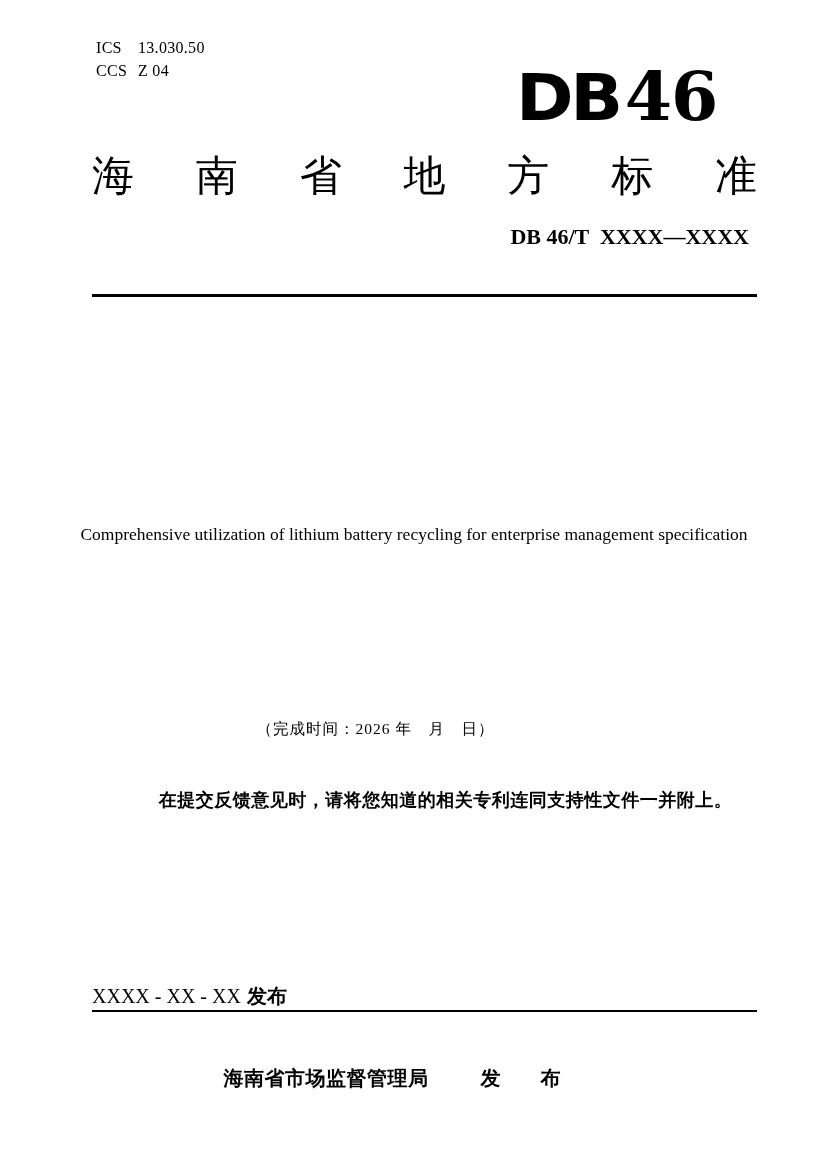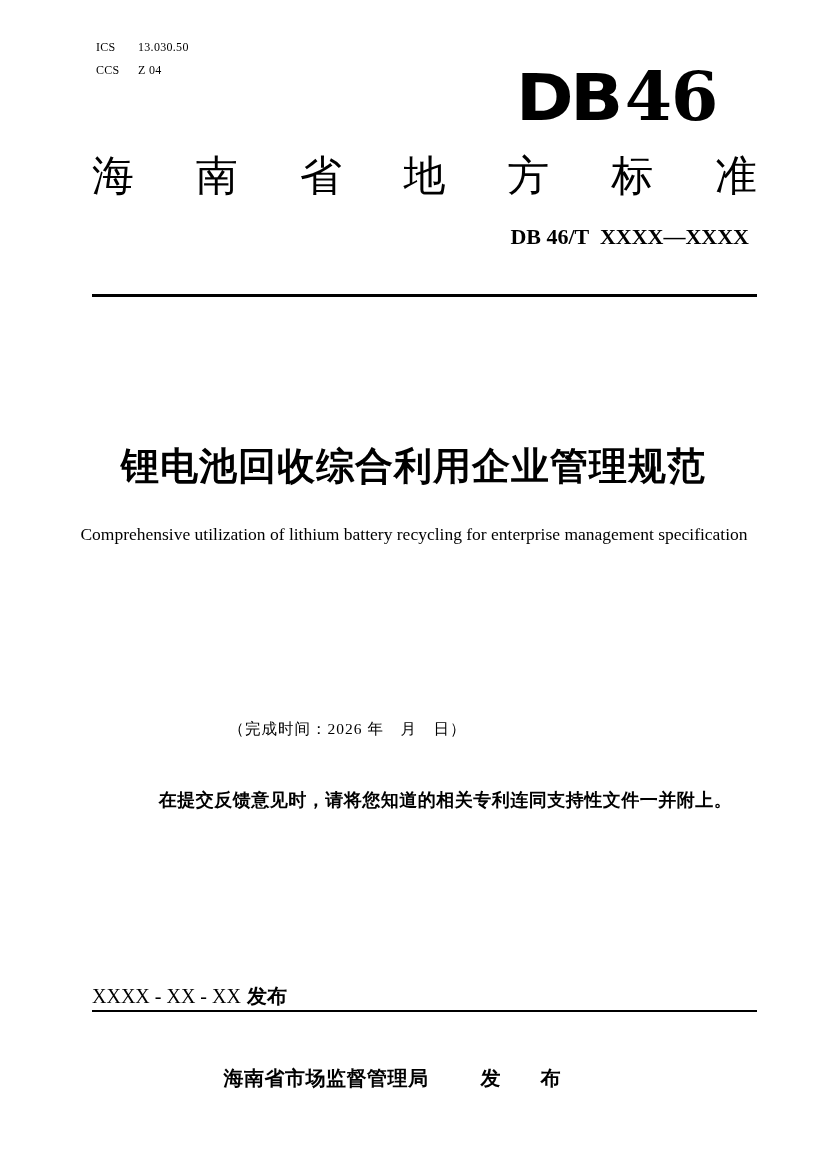--- a/index.html
+++ b/index.html
@@ -16,21 +16,21 @@
     color: #000000;
     font-family: "Liberation Serif", "DejaVu Serif", serif;
     overflow: hidden;
   }
 
   
   .ics-block {
     position: absolute;
     top: 36px;
     left: 96px;
-    font-size: 12px;
+    font-size: 16px;
     line-height: 23px;
     letter-spacing: 0.3px;
   }
   .ics-row { display: flex; }
   .ics-row .code-label { width: 42px; }
   .ics-row .code-value { white-space: pre; }
 
   
   .db-logo {
     position: absolute;
@@ -136,20 +136,21 @@
   }
   .completion-note {
     position: absolute;
     top: 719px;
     left: 0;
     width: 695px;
     text-align: center;
     font-size: 15.5px;
     letter-spacing: 1px;
     white-space: pre;
+    padding-left: 28px;
   }
   .patent-note {
     position: absolute;
     top: 788px;
     left: 0;
     width: 827px;
     text-align: center;
     font-family: "Liberation Sans", "DejaVu Sans", sans-serif;
     font-weight: 700;
     font-size: 18px;
@@ -222,21 +223,20 @@
       <span>地</span>
       <span>方</span>
       <span>标</span>
       <span>准</span>
     </div>
 
   <div class="doc-number">DB 46/T  XXXX—XXXX</div>
 
   <div class="rule-top"></div>
 
-  <div class="title-cn">锂电池回收综合利用企业管理规范</div>
 
   <div class="title-en">Comprehensive utilization of lithium battery recycling for enterprise management specification</div>
 
 
   <div class="completion-note">（完成时间：2026 年　月　日）</div>
 
   <div class="patent-note">在提交反馈意见时，请将您知道的相关专利连同支持性文件一并附上。</div>
 
   <div class="dates-row">
     <div>

